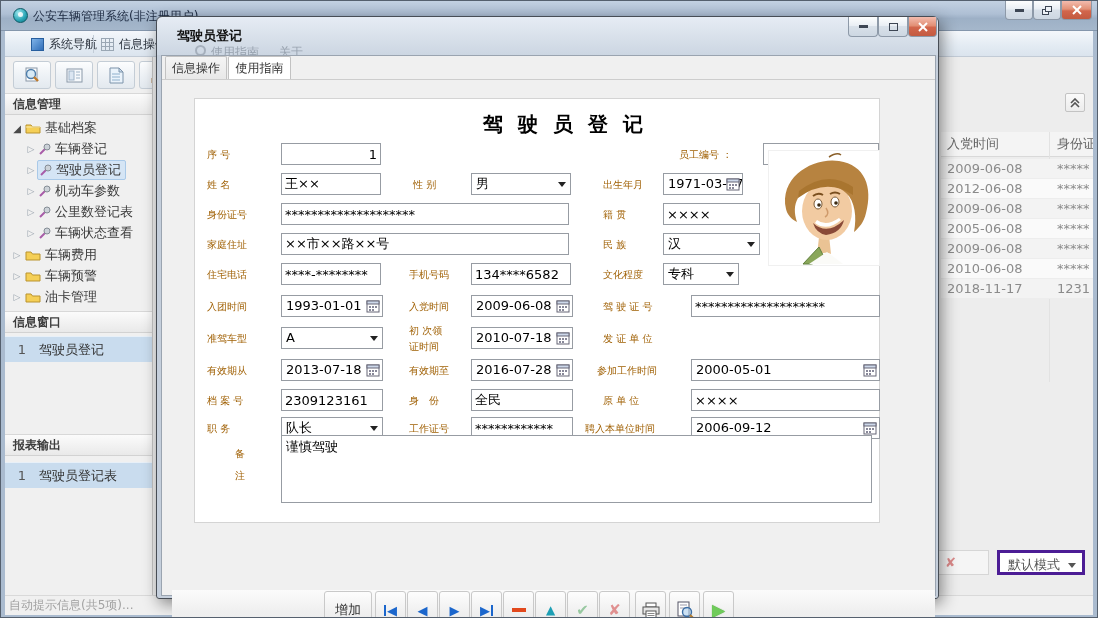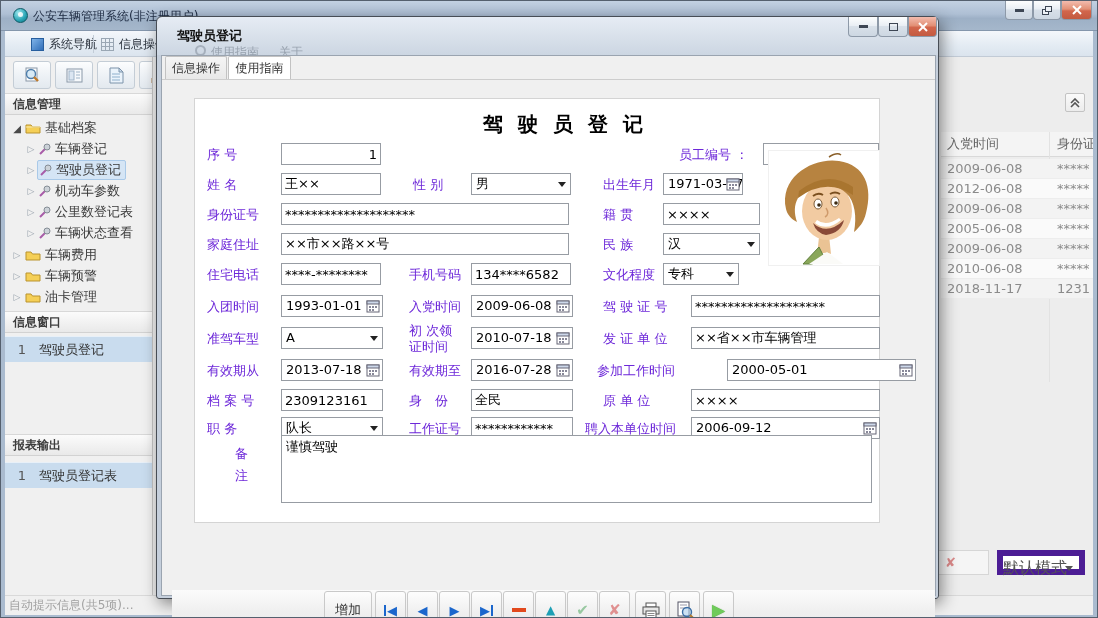--- a/index.html
+++ b/index.html
@@ -63,21 +63,21 @@
     display:flex; align-items:center; justify-content:center; }
   #grid { position:absolute; left:2px; top:75px; width:154px; height:250px; font-size:13px; }
   .ghead { position:absolute; top:0; left:0; width:200px; height:25px; background:#f4f4f4;
     border-bottom:1px solid #d9d9d9; color:#666; line-height:24px; }
   .gcol2line { position:absolute; left:108px; top:0; width:1px; height:250px; background:#e2e2e2; }
   .grow { position:absolute; left:0; width:200px; height:20px; line-height:20px; color:#8b8b8b;
     border-bottom:1px solid #ededed; background:#fafafa; }
   .grow:nth-child(odd) { background:#f3f3f3; }
   .gc1 { position:absolute; left:6px; } .gc2 { position:absolute; left:116px; }
   #mode-combo { position:absolute; left:58px; top:493px; width:88px; height:25px; background:#fff;
-    border:6px solid #4c1d95; font-size:16px; color:#555; line-height:23px; padding-left:0; }
+    border:3px solid #4c1d95; font-size:13px; color:#555; line-height:23px; padding-left:8px; }
   #hidden-x-btn { position:absolute; left:-10px; top:493px; width:60px; height:25px;
     background:#f5f5f5; border:1px solid #d6d6d6; color:#dc8a8a; font-size:13px;
     line-height:23px; padding-left:15px; }
   .combo-arr { position:absolute; right:6px; top:10px; width:0; height:0;
     border-top:5px solid #555; border-left:4px solid transparent; border-right:4px solid transparent; }
 
   
   #statusbar { position:absolute; left:0; top:594px; width:1098px; height:20px;
     background:#f0f0f0; border-top:1px solid #d9d9d9; font-size:12px; color:#a2a2a2;
     line-height:19px; padding-left:8px; }
@@ -108,21 +108,21 @@
   .tab { position:absolute; top:0px; height:23px; border:1px solid #c2c2c2; border-bottom:none;
     border-radius:2px 2px 0 0; font-size:12px; color:#333; text-align:center; line-height:22px;
     background:linear-gradient(#f5f5f5,#e8e8e8); }
   .tab.active { background:#fff; height:24px; }
   #tabline { position:absolute; left:0; top:23px; width:773px; height:1px; background:#cdcdcd; }
 
   #form-panel { position:absolute; left:32px; top:42px; width:686px; height:425px;
     background:#fff; border:1px solid #d4d4d4; }
   .ftitle { position:absolute; left:220px; top:12px; width:300px; text-align:center;
     font-size:20px; font-weight:bold; letter-spacing:4px; color:#000; }
-  .lbl { position:absolute; font-size:13px; color:#6d28d9; white-space:pre-line; line-height:16px; }
+  .lbl { position:absolute; font-size:10px; color:#a16207; white-space:pre-line; line-height:16px; }
   .inp { position:absolute; height:22px; border:1px solid #979ca3; background:#fff;
     font-family:"DejaVu Sans",sans-serif; font-size:13px; color:#000; padding:0 3px; }
   .inp.tr { text-align:right; }
   .boxf { position:absolute; height:22px; border:1px solid #979ca3; background:#fff;
     font-size:13px; color:#000; line-height:20px; padding-left:4px; white-space:nowrap; overflow:hidden; }
   .boxf .arr { position:absolute; right:4px; top:8px; width:0; height:0;
     border-top:5px solid #222; border-left:4px solid transparent; border-right:4px solid transparent; }
   .calico { position:absolute; right:2px; top:3px; }
   #memo { position:absolute; left:86px; top:336px; width:591px; height:68px;
     border:1px solid #979ca3; background:#fff; font-size:13px; color:#000; padding:2px 4px;
@@ -521,21 +521,20 @@
             <g fill="#889">
                 <rect x="3" y="7" width="2" height="2"></rect>
                 <rect x="6" y="7" width="2" height="2"></rect>
                 <rect x="9" y="7" width="2" height="2"></rect>
                 <rect x="3" y="10" width="2" height="2"></rect>
                 <rect x="6" y="10" width="2" height="2"></rect>
               </g>
           </svg>
         </div>
         <div class="lbl" style="left:408px;top:232px;">发 证 单 位</div>
-        <input class="inp" style="left: 496px; top: 228px; width: 189px;" value="××省××市车辆管理">
 
         <div class="lbl" style="left:12px;top:264px;">有效期从</div>
         <div class="boxf" style="left:86px;top:260px;width:102px;">
           <span>2013-07-18</span>
           <svg class="calico" width="14" height="15">
             <rect x="1" y="2" width="12" height="11" fill="#fff" stroke="#667"></rect>
               <rect x="1" y="2" width="12" height="3" fill="#cdd8ea" stroke="#667"></rect>
             <g fill="#889">
                 <rect x="3" y="7" width="2" height="2"></rect>
                 <rect x="6" y="7" width="2" height="2"></rect>
@@ -554,21 +553,21 @@
             <g fill="#889">
                 <rect x="3" y="7" width="2" height="2"></rect>
                 <rect x="6" y="7" width="2" height="2"></rect>
                 <rect x="9" y="7" width="2" height="2"></rect>
                 <rect x="3" y="10" width="2" height="2"></rect>
                 <rect x="6" y="10" width="2" height="2"></rect>
               </g>
           </svg>
         </div>
         <div class="lbl" style="left:402px;top:264px;">参加工作时间</div>
-        <div class="boxf" style="left:496px;top:260px;width:189px;margin-left:36px;">
+        <div class="boxf" style="left:496px;top:260px;width:189px;">
           <span>2000-05-01</span>
           <svg class="calico" width="14" height="15">
             <rect x="1" y="2" width="12" height="11" fill="#fff" stroke="#667"></rect>
               <rect x="1" y="2" width="12" height="3" fill="#cdd8ea" stroke="#667"></rect>
             <g fill="#889">
                 <rect x="3" y="7" width="2" height="2"></rect>
                 <rect x="6" y="7" width="2" height="2"></rect>
                 <rect x="9" y="7" width="2" height="2"></rect>
                 <rect x="3" y="10" width="2" height="2"></rect>
                 <rect x="6" y="10" width="2" height="2"></rect>

